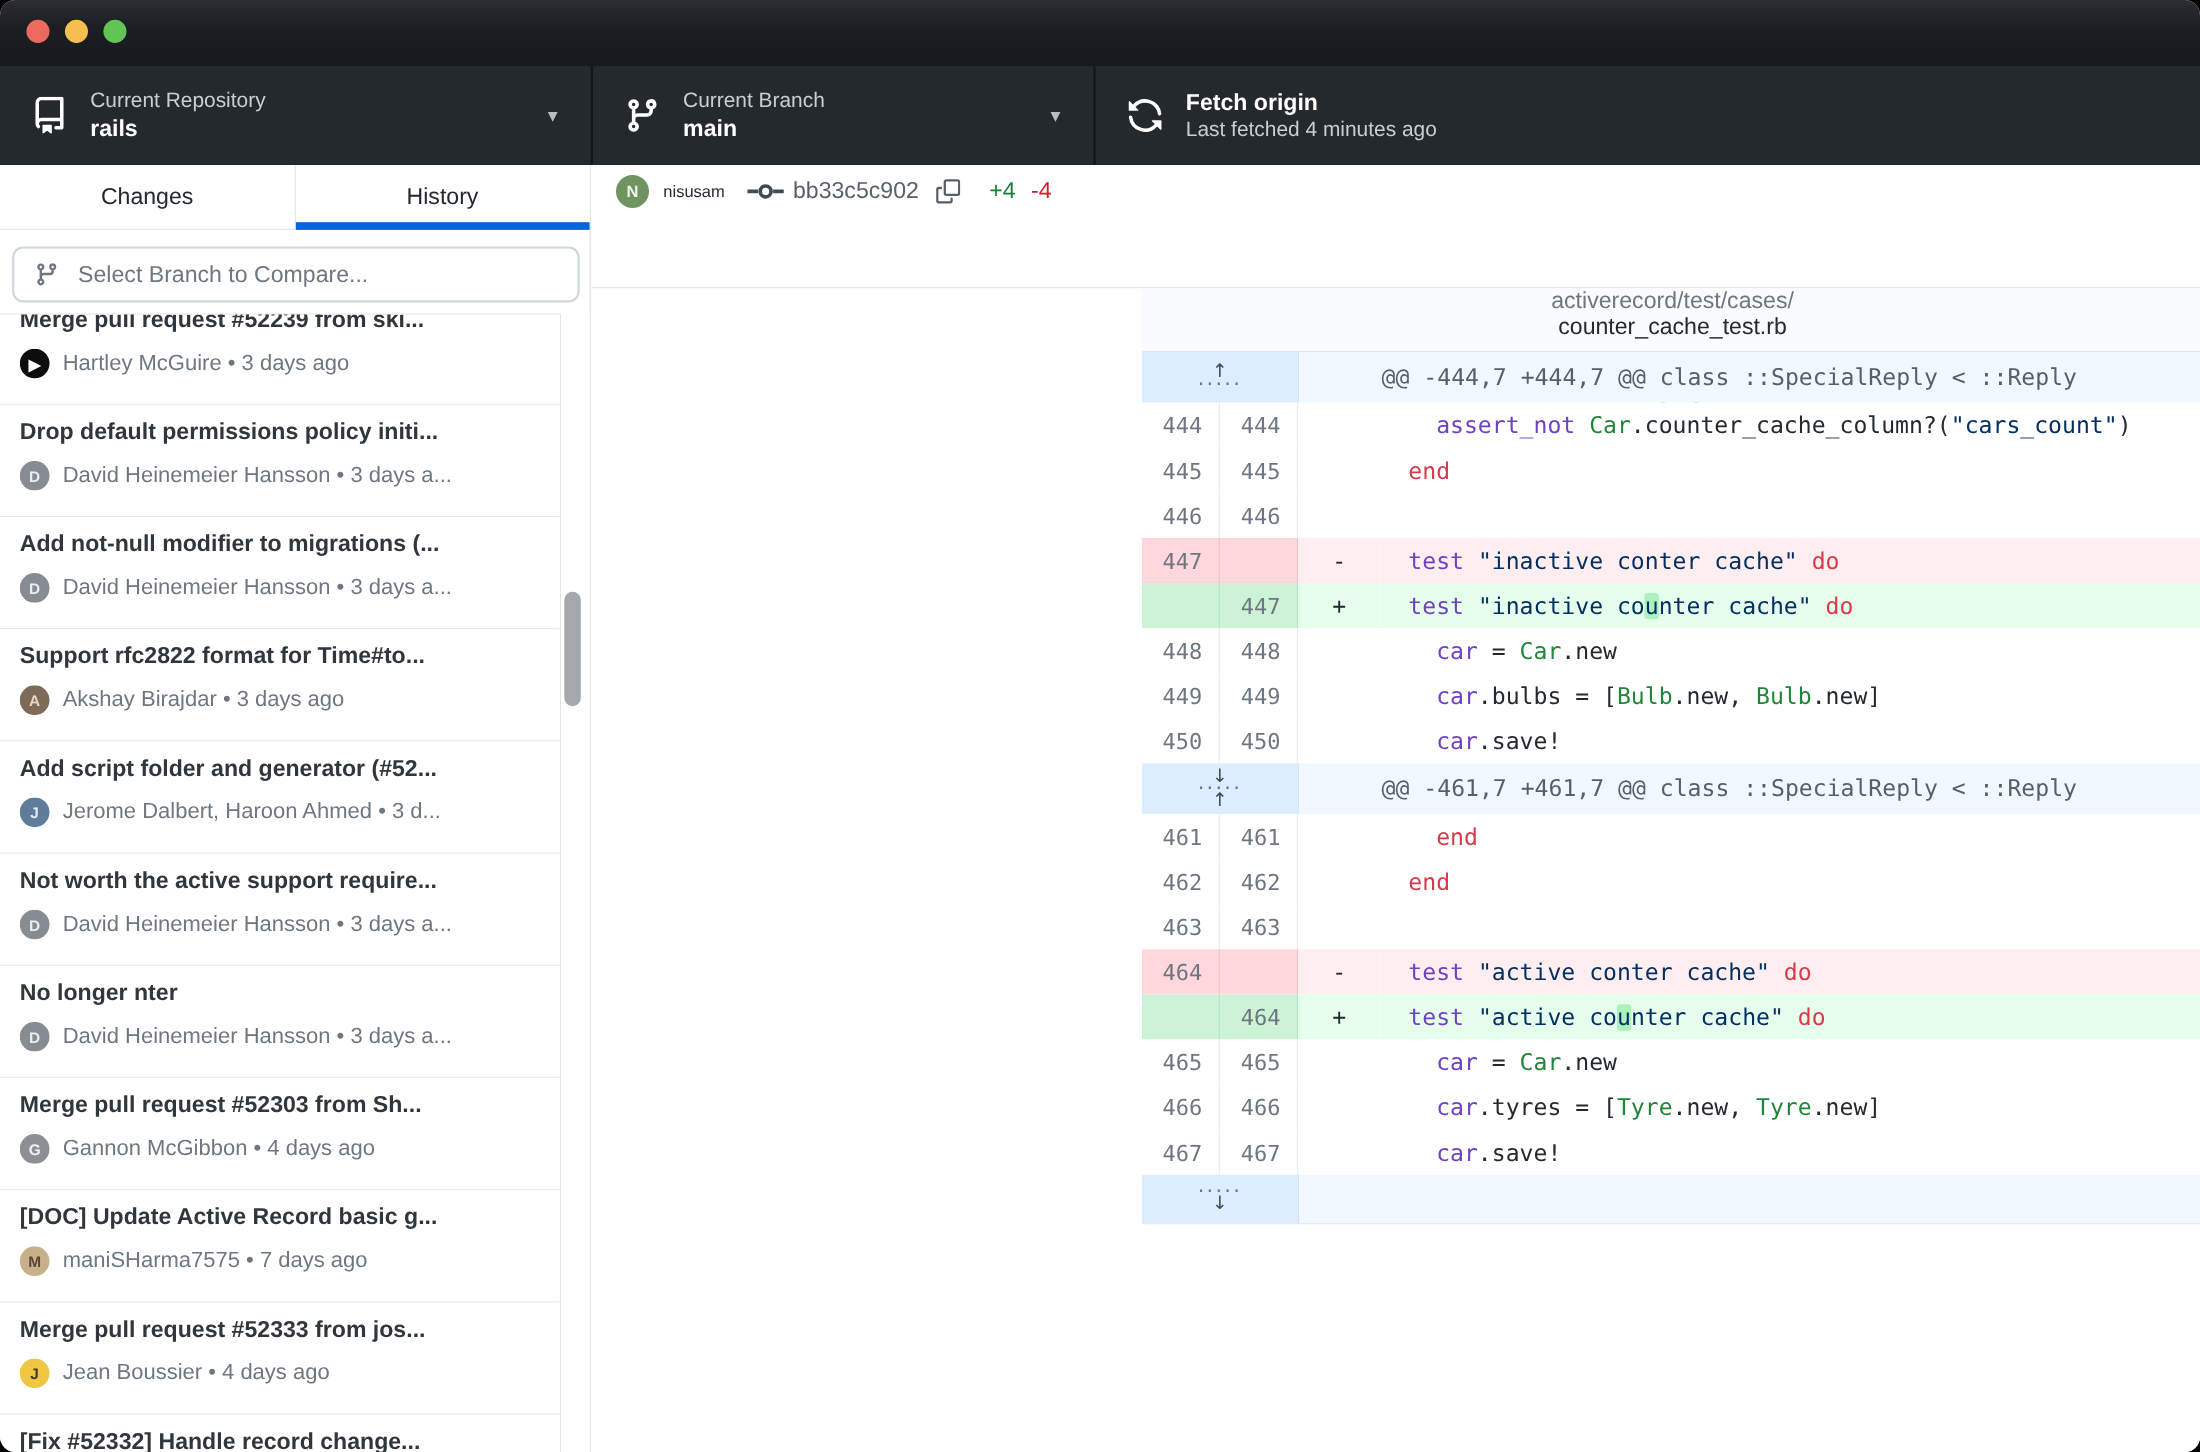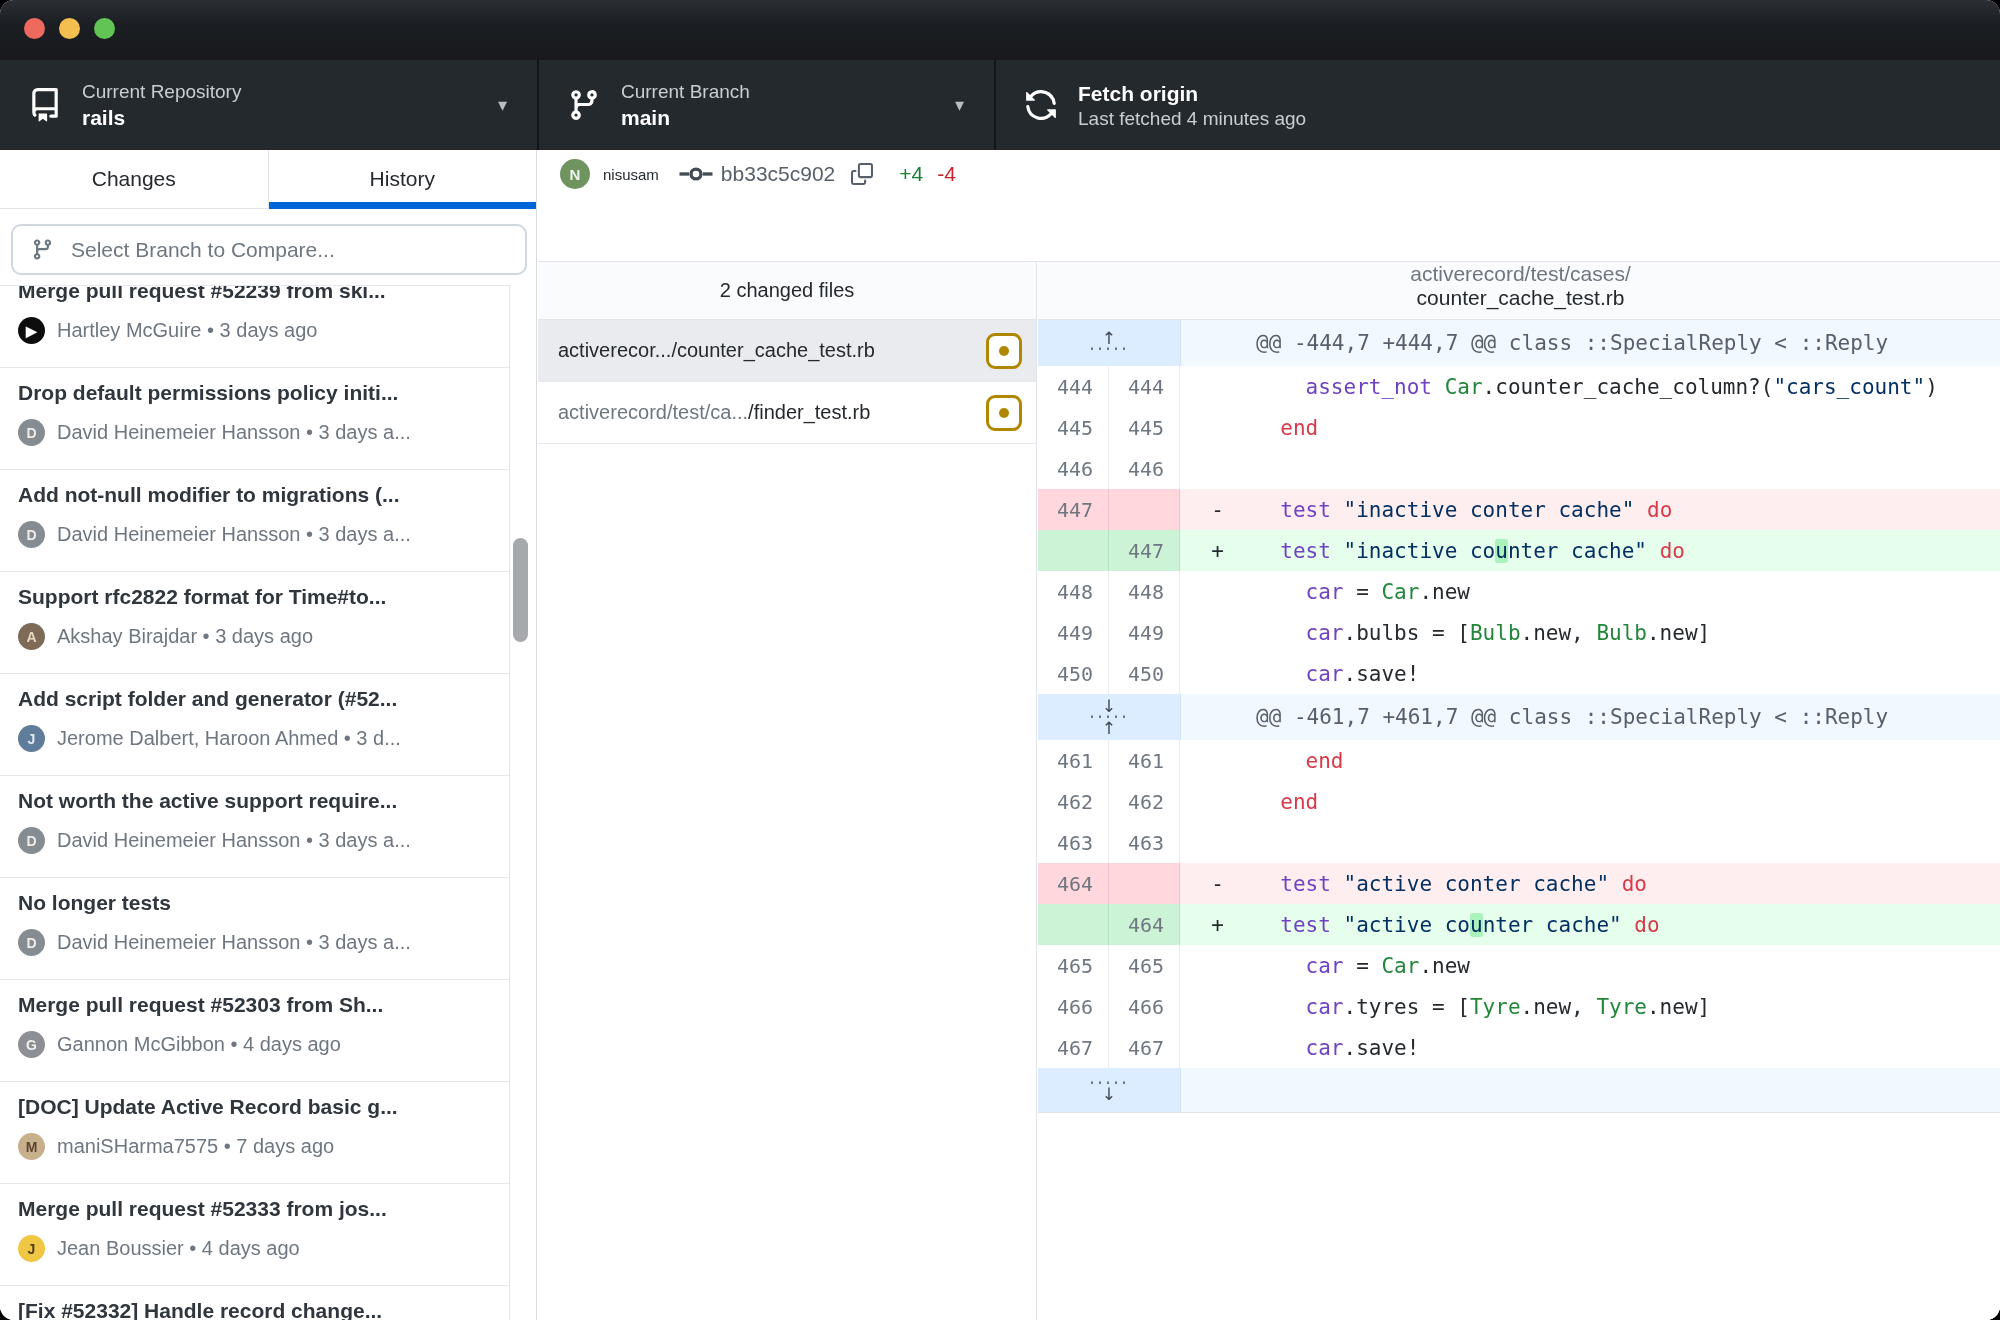--- a/index.html
+++ b/index.html
@@ -193,21 +193,21 @@
           </div>
         </div>
         <div class="commit-row">
           <div class="commit-title">Not worth the active support require...</div>
           <div class="commit-meta">
             <span class="avatar" style="background: rgb(135, 140, 146); color: rgb(236, 237, 237);">D</span>
             <span class="commit-byline">David Heinemeier Hansson • 3 days a...</span>
           </div>
         </div>
         <div class="commit-row">
-          <div class="commit-title">No longer tests</div>
+          <div class="commit-title">No longer nter</div>
           <div class="commit-meta">
             <span class="avatar" style="background: rgb(135, 140, 146); color: rgb(236, 237, 237);">D</span>
             <span class="commit-byline">David Heinemeier Hansson • 3 days a...</span>
           </div>
         </div>
         <div class="commit-row">
           <div class="commit-title">Merge pull request #52303 from Sh...</div>
           <div class="commit-meta">
             <span class="avatar" style="background: rgb(140, 143, 147); color: rgb(240, 241, 242);">G</span>
             <span class="commit-byline">Gannon McGibbon • 4 days ago</span>
@@ -250,33 +250,20 @@
         <span class="ch-sha">bb33c5c902</span>
         <svg class="ch-copy" viewBox="0 0 16 16">
             <path fill="#57606a" d="M0 6.75C0 5.784.784 5 1.75 5h1.5a.75.75 0 0 1 0 1.5h-1.5a.25.25 0 0 0-.25.25v7.5c0 .138.112.25.25.25h7.5a.25.25 0 0 0 .25-.25v-1.5a.75.75 0 0 1 1.5 0v1.5A1.75 1.75 0 0 1 9.25 16h-7.5A1.75 1.75 0 0 1 0 14.25Z"></path>
             <path fill="#57606a" d="M5 1.75C5 .784 5.784 0 6.75 0h7.5C15.216 0 16 .784 16 1.75v7.5A1.75 1.75 0 0 1 14.25 11h-7.5A1.75 1.75 0 0 1 5 9.25Zm1.75-.25a.25.25 0 0 0-.25.25v7.5c0 .138.112.25.25.25h7.5a.25.25 0 0 0 .25-.25v-7.5a.25.25 0 0 0-.25-.25Z"></path>
           </svg>
         <span class="ch-add">+4</span>
         <span class="ch-del">-4</span>
       </div>
     </div>
 
-    <div class="file-panel">
-      <div class="fp-header">2 changed files</div>
-      <div id="file-list">
-          <div class="file-row selected">
-            <span class="file-name">activerecor.../counter_cache_test.rb</span>
-            <span class="mod-icon"></span>
-          </div>
-          <div class="file-row">
-            <span class="file-name"><span class="file-prefix">activerecord/test/ca...</span>/finder_test.rb</span>
-            <span class="mod-icon"></span>
-          </div>
-        </div>
-    </div>
 
     <div class="diff-panel">
       <div class="dp-header">
         <span class="dp-prefix">activerecord/test/cases/</span>
           <span class="dp-name">counter_cache_test.rb</span>
         <span class="dp-spacer"></span>
         <svg class="dp-gear" viewBox="0 0 16 16">
             <path fill="#24292e" d="M8 0a8.2 8.2 0 0 1 .701.031C9.444.095 9.99.645 10.16 1.29l.288 1.107c.018.066.079.158.212.224.231.114.454.243.668.386.123.082.233.09.299.071l1.103-.303c.644-.176 1.392.021 1.82.63.27.385.506.792.704 1.218.315.675.111 1.422-.364 1.891l-.814.806c-.049.048-.098.147-.088.294.016.257.016.515 0 .772-.01.147.038.246.088.294l.814.806c.475.469.679 1.216.364 1.891a7.977 7.977 0 0 1-.704 1.217c-.428.61-1.176.807-1.82.63l-1.102-.302c-.067-.019-.177-.011-.3.071a5.909 5.909 0 0 1-.668.386c-.133.066-.194.158-.211.224l-.29 1.106c-.168.646-.715 1.196-1.458 1.26a8.006 8.006 0 0 1-1.402 0c-.743-.064-1.289-.614-1.458-1.26l-.289-1.106c-.018-.066-.079-.158-.212-.224a5.738 5.738 0 0 1-.668-.386c-.123-.082-.233-.09-.299-.071l-1.103.303c-.644.176-1.392-.021-1.82-.63a8.12 8.12 0 0 1-.704-1.218c-.315-.675-.111-1.422.363-1.891l.815-.806c.05-.048.098-.147.088-.294a6.214 6.214 0 0 1 0-.772c.01-.147-.038-.246-.088-.294l-.815-.806C.635 6.045.431 5.298.746 4.623a7.92 7.92 0 0 1 .704-1.217c.428-.61 1.176-.807 1.82-.63l1.102.302c.067.019.177.011.3-.071.214-.143.437-.272.668-.386.133-.066.194-.158.211-.224l.29-1.106C6.009.645 6.556.095 7.299.03 7.53.01 7.764 0 8 0Zm-.571 1.525c-.036.003-.108.036-.137.146l-.289 1.105c-.147.561-.549.967-.998 1.189-.173.086-.34.183-.5.29-.417.278-.97.423-1.529.27l-1.103-.303c-.109-.03-.175.016-.195.045-.22.312-.412.644-.573.99-.014.031-.021.11.059.19l.815.806c.411.406.562.957.53 1.456a4.709 4.709 0 0 0 0 .582c.032.499-.119 1.05-.53 1.456l-.815.806c-.081.08-.073.159-.059.19.162.346.353.677.573.989.02.03.085.076.195.046l1.102-.303c.56-.153 1.113-.008 1.53.27.161.107.328.204.501.29.447.222.85.629.997 1.189l.289 1.105c.029.109.101.143.137.146a6.6 6.6 0 0 0 1.142 0c.036-.003.108-.036.137-.146l.289-1.105c.147-.561.549-.967.998-1.189.173-.086.34-.183.5-.29.417-.278.97-.423 1.529-.27l1.103.303c.109.029.175-.016.195-.045.22-.313.411-.644.573-.99.014-.031.021-.11-.059-.19l-.815-.806c-.411-.406-.562-.957-.53-1.456a4.709 4.709 0 0 0 0-.582c-.032-.499.119-1.05.53-1.456l.815-.806c.081-.08.073-.159.059-.19a6.464 6.464 0 0 0-.573-.989c-.02-.03-.085-.076-.195-.046l-1.102.303c-.56.153-1.113.008-1.53-.27a4.44 4.44 0 0 0-.501-.29c-.447-.222-.85-.629-.997-1.189l-.289-1.105c-.029-.11-.101-.143-.137-.146a6.6 6.6 0 0 0-1.142 0ZM11 8a3 3 0 1 1-6 0 3 3 0 0 1 6 0ZM9.5 8a1.5 1.5 0 1 0-3 0 1.5 1.5 0 0 0 3 0Z"></path>
           </svg>
         <span class="dp-caret">▾</span>

